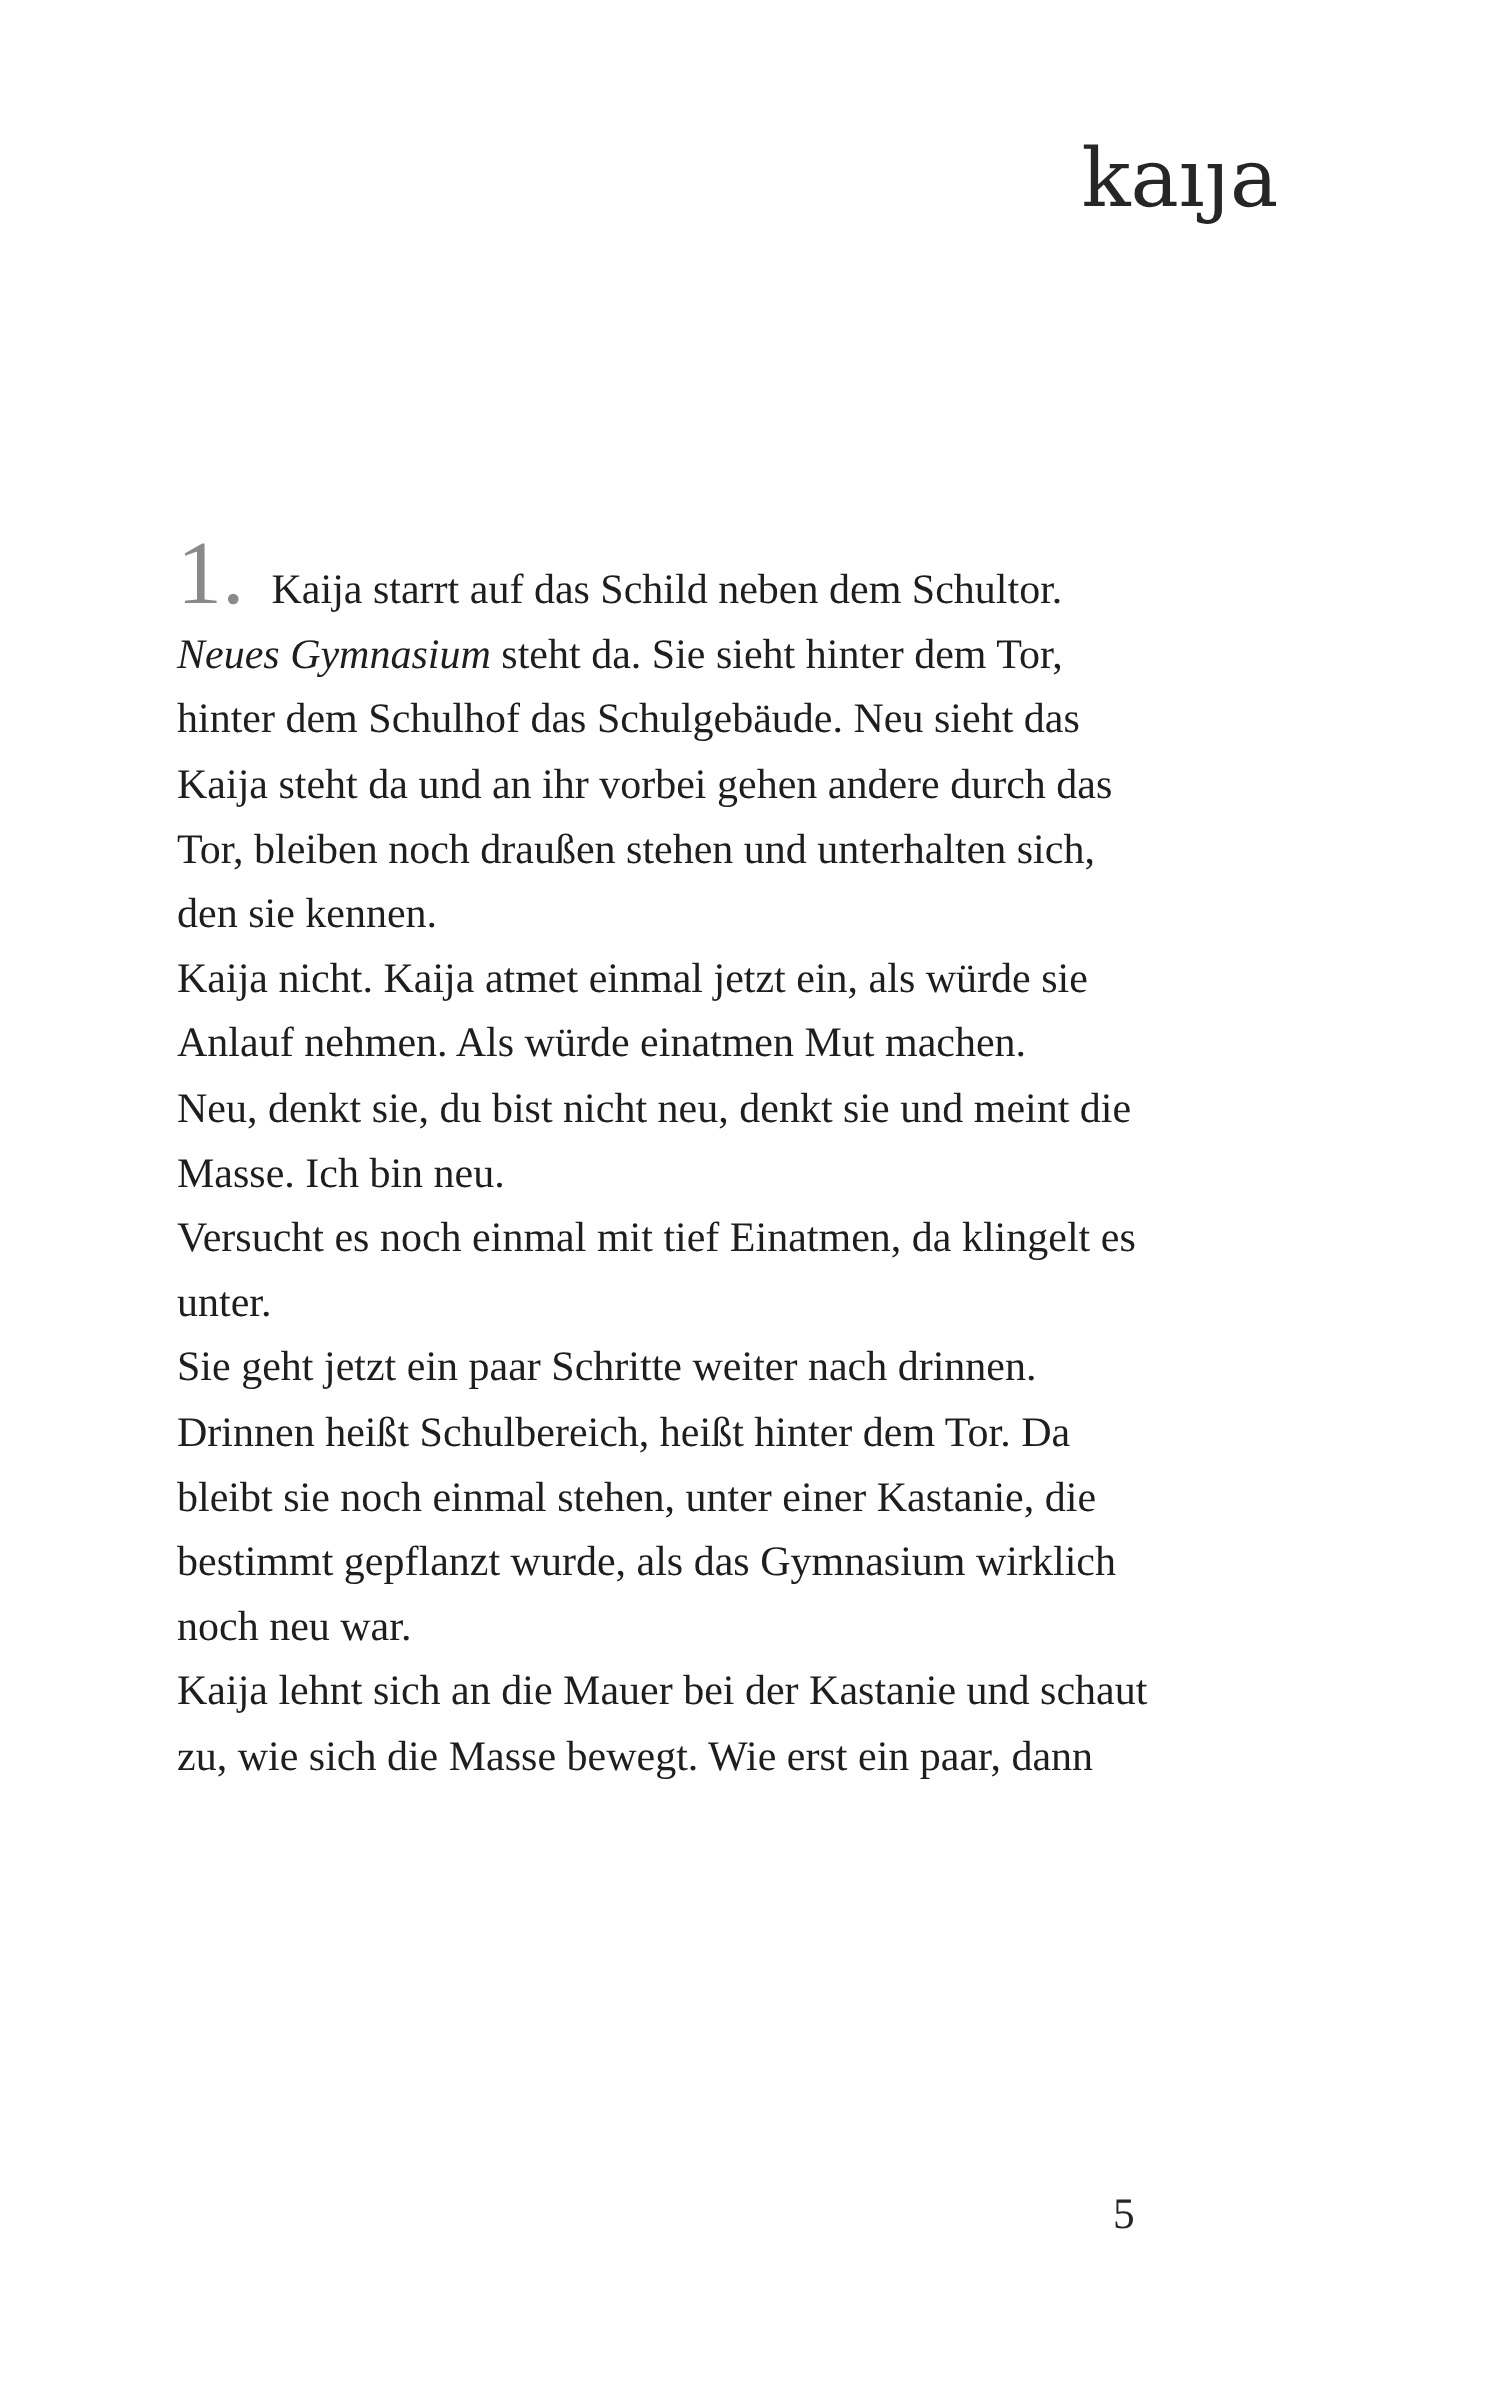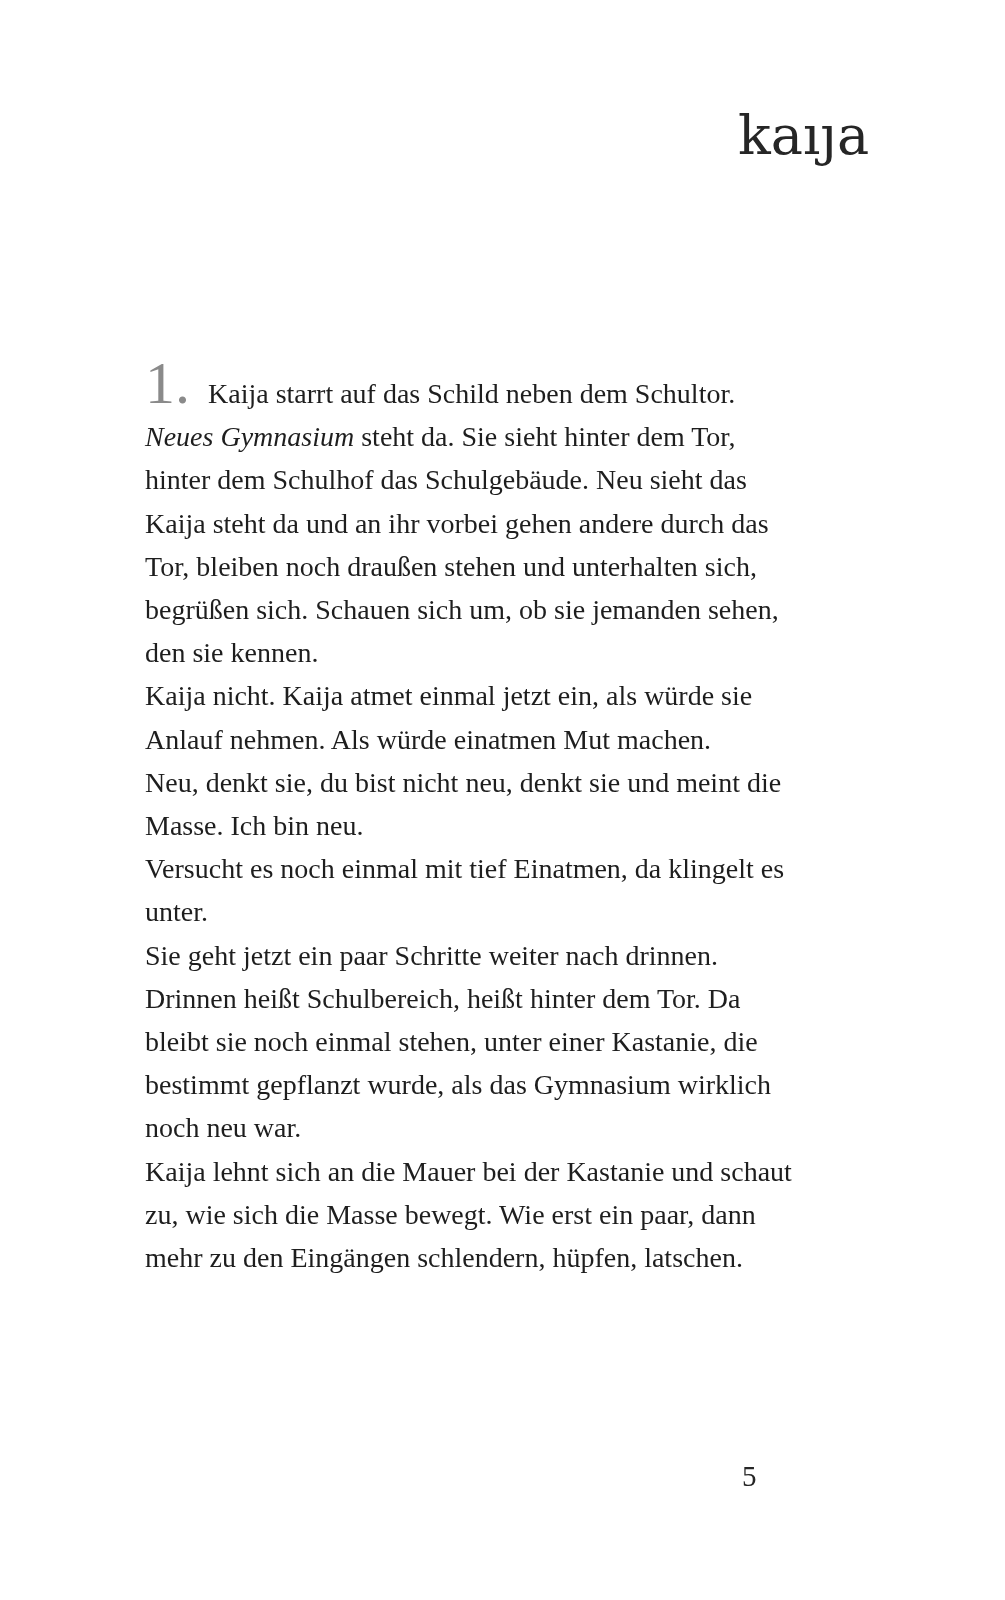--- a/index.html
+++ b/index.html
@@ -13,32 +13,32 @@
     height: 1600px;
     background: #ffffff;
     font-family: "Liberation Serif", serif;
     color: #1e1e1e;
     overflow: hidden;
   }
   .chapter-title {
     position: absolute;
     top: 92px;
     left: 721px;
-    margin: 17px;
+    margin: 0;
     font-family: "DejaVu Serif", "Liberation Serif", serif;
     font-weight: 400;
     font-size: 54px;
     line-height: 54px;
     letter-spacing: 0px;
     color: #262626;
     white-space: nowrap;
   }
   .text-block {
     position: absolute;
-    left: 145px;
+    left: 118px;
     top: 372px;
     width: 742px;
     font-size: 28px;
     line-height: 43.2px;
     color: #1e1e1e;
   }
   .line {
     white-space: nowrap;
   }
   .chapter-number {
@@ -70,34 +70,32 @@
 
   <div class="text-block">
 
     <div class="line"><span class="chapter-number">1.</span><span>Kaija starrt auf das Schild neben dem Schultor.</span></div>
 
     <div class="line"><span class="italic">Neues Gymnasium</span><span> steht da. Sie sieht hinter dem Tor,</span></div>
 
     <div class="line">hinter dem Schulhof das Schulgebäude. Neu sieht das</div>
     <div class="line">Kaija steht da und an ihr vorbei gehen andere durch das</div>
     <div class="line">Tor, bleiben noch draußen stehen und unterhalten sich,</div>
-    <div class="line">begrüßen sich. Schauen sich um, ob sie jemanden sehen,</div>
     <div class="line">den sie kennen.</div>
     <div class="line">Kaija nicht. Kaija atmet einmal jetzt ein, als würde sie</div>
     <div class="line">Anlauf nehmen. Als würde einatmen Mut machen.</div>
     <div class="line">Neu, denkt sie, du bist nicht neu, denkt sie und meint die</div>
     <div class="line">Masse. Ich bin neu.</div>
     <div class="line">Versucht es noch einmal mit tief Einatmen, da klingelt es</div>
     <div class="line">unter.</div>
     <div class="line">Sie geht jetzt ein paar Schritte weiter nach drinnen.</div>
     <div class="line">Drinnen heißt Schulbereich, heißt hinter dem Tor. Da</div>
     <div class="line">bleibt sie noch einmal stehen, unter einer Kastanie, die</div>
     <div class="line">bestimmt gepflanzt wurde, als das Gymnasium wirklich</div>
     <div class="line">noch neu war.</div>
     <div class="line">Kaija lehnt sich an die Mauer bei der Kastanie und schaut</div>
     <div class="line">zu, wie sich die Masse bewegt. Wie erst ein paar, dann</div>
-    <div class="line">mehr zu den Eingängen schlendern, hüpfen, latschen.</div>
 
   </div>
 
   <div class="page-number">5</div>
 
 </div>
 
 </body></html>

